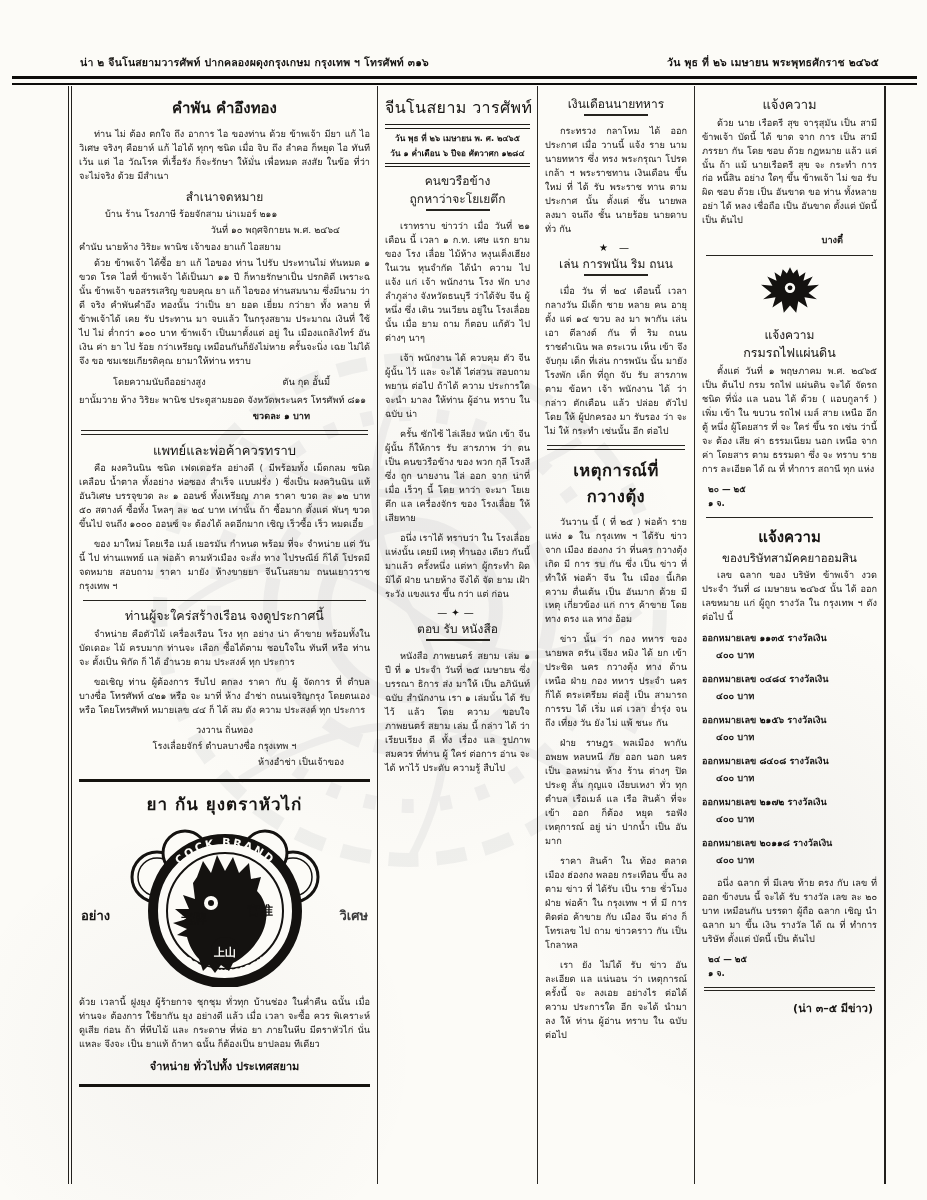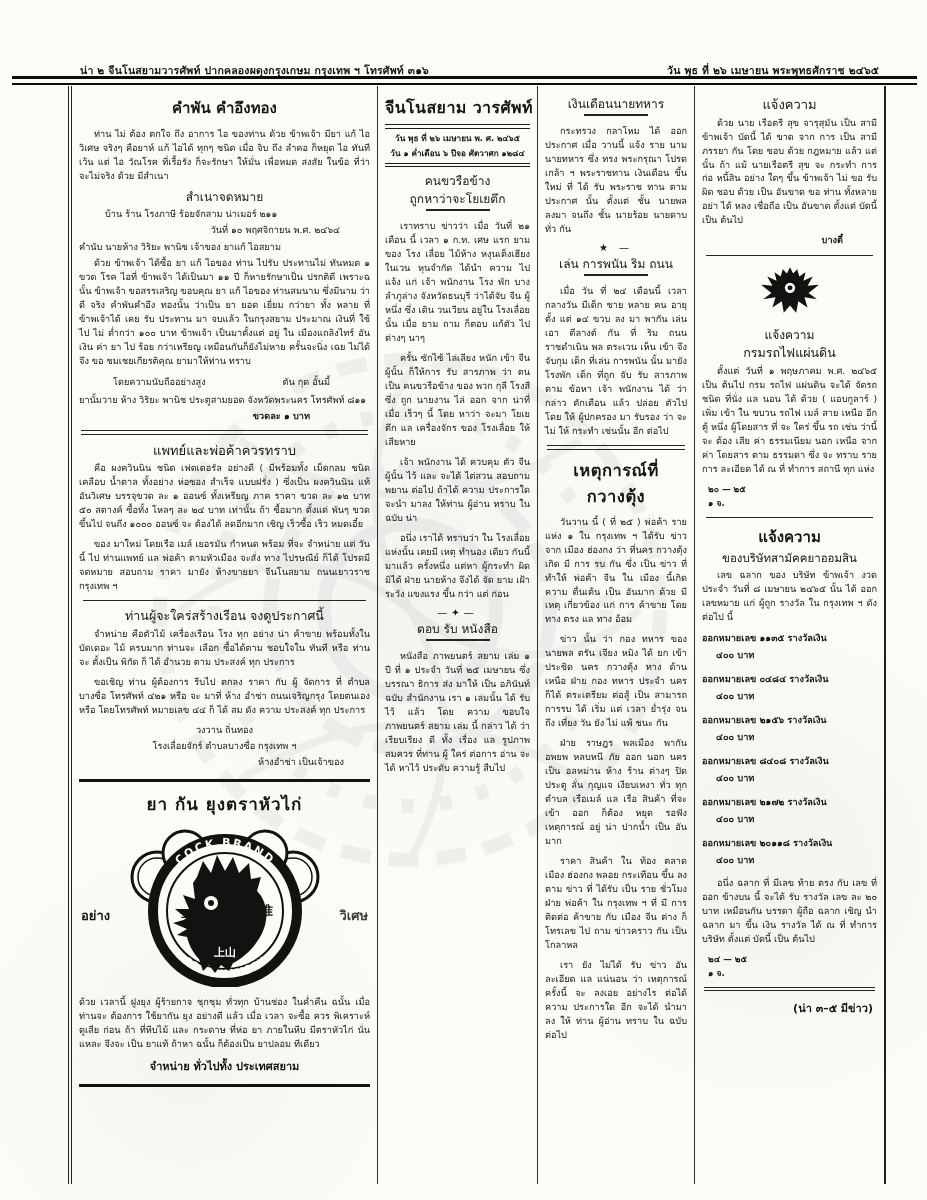--- a/index.html
+++ b/index.html
@@ -4,21 +4,21 @@
 <style>
   html,body{margin:0;padding:0;background:#e9e8e4;}
   .page{position:relative;width:927px;height:1200px;margin:0 auto;background:#fcfbf7;
     font-family:"DejaVu Sans","Liberation Sans",sans-serif;color:#171513;overflow:hidden;
     background-image:
       radial-gradient(circle at 45% 50%, rgba(70,70,80,0.045), transparent 36%),
       radial-gradient(circle at 83% 72%, rgba(80,80,90,0.05), transparent 22%),
       radial-gradient(circle at 20% 88%, rgba(80,80,90,0.04), transparent 18%);}
   .watermark{position:absolute;left:140px;top:320px;width:540px;height:580px;opacity:0.06;pointer-events:none;}
   
-  .topline{position:absolute;top:62px;left:80px;right:48px;display:flex;justify-content:space-between;
+  .topline{position:absolute;top:54px;left:80px;right:48px;display:flex;justify-content:space-between;
     font-size:10.5px;font-weight:bold;letter-spacing:.2px;white-space:nowrap;}
   .toprule{position:absolute;top:76px;left:12px;right:10px;height:4px;
     border-top:3px solid #0e0d0b;border-bottom:2px solid #0e0d0b;}
   
   .frame{position:absolute;top:86px;left:68px;width:818px;bottom:16px;
     border-left:4px double #22201d;border-right:2px solid #22201d;display:flex;box-sizing:border-box;}
   .col{box-sizing:border-box;padding:8px 7px 6px;overflow:hidden;}
   .col-1{width:306px;border-right:1px solid #2c2a26;}
   .col-2{width:160px;border-right:1px solid #2c2a26;}
   .col-3{width:157px;border-right:1px solid #2c2a26;}
@@ -32,21 +32,21 @@
   .line{font-size:9.2px;line-height:1.55;margin:0 0 2px;}
   .center{text-align:center;} .right{text-align:right;}
   .sig-row{display:flex;justify-content:space-between;font-size:9.2px;margin:1px 0 4px;}
   .rule-thin{border-top:1px solid #26241f;margin:7px 4px;}
   .rule-double{border-top:1px solid #26241f;border-bottom:1px solid #26241f;height:2.5px;margin:7px 2px;}
   .rule-thick{border-top:3px solid #15130f;margin:9px 0 7px;}
   .short-rule{width:64px;border-top:2px solid #26241f;margin:2px auto 8px;}
   .mini-divider{text-align:center;font-size:10px;letter-spacing:4px;margin:3px 0;}
   
   .masthead{text-align:center;margin-bottom:6px;}
-  .mast-title{font-size:16px;font-weight:bold;letter-spacing:.4px;margin:1px 0 4px;white-space:nowrap;}
+  .mast-title{font-size:16px;font-weight:normal;letter-spacing:.4px;margin:1px 0 4px;white-space:nowrap;}
   .mast-rule{border-top:1.5px solid #1c1a16;border-bottom:1.5px solid #1c1a16;height:2.5px;margin:3px 0;}
   .mast-date{font-size:8.2px;font-weight:bold;margin:2px 0;white-space:nowrap;}
   
   .mosq-title{font-size:17px;font-weight:bold;text-align:center;margin:8px 0 2px;letter-spacing:1px;}
   .logo-wrap{position:relative;text-align:center;margin:2px 0 4px;}
   .side-word{position:absolute;top:86px;font-size:13px;font-weight:bold;}
   .side-word.l{left:2px;} .side-word.r{right:2px;color:#3a3a3a;}
   .tagline{font-size:11px;font-weight:bold;text-align:center;margin:2px 0 6px;}
   
   .lot-item{margin:0 0 9px;font-weight:bold;}
@@ -177,22 +177,22 @@
         <div class="mast-date">วัน พุธ ที่ ๒๖ เมษายน พ. ศ. ๒๔๖๕</div>
         <div class="mast-date">วัน ๑ ค่ำเดือน ๖ ปีจอ ศัตวาศก ๑๒๘๔</div>
         <div class="mast-rule"></div>
       </div>
 
       <div>
         <div class="h-md">คนขวรือข้าง</div>
         <div class="h-md">ถูกหาว่าจะโยเยตึก</div>
         <div class="short-rule"></div>
         <p class="body">เราทราบ ข่าวว่า เมื่อ วันที่ ๒๑ เดือน นี้ เวลา ๑ ก.ท. เศษ   แรก ยาม ของ โรง เลื่อย ไม้ห้าง หงุนเต็งเฮียง ในเวน หุนจำกัด   ได้นำ ความ ไป แจ้ง แก่ เจ้า พนักงาน โรง พัก บาง ลำภูล่าง   จังหวัดธนบุรี   ว่าได้จับ จีน ผู้หนึ่ง ซึ่ง เดิน วนเวียน อยู่ใน โรงเลื่อย นั้น   เมื่อ ยาม ถาม ก็ตอบ แก้ตัว ไป ต่างๆ นาๆ</p>
+        <p class="body">เจ้า พนักงาน ได้ ควบคุม ตัว จีน ผู้นั้น ไว้   และ จะได้ ไต่สวน สอบถาม พยาน ต่อไป   ถ้าได้ ความ ประการใด จะนำ มาลง ให้ท่าน ผู้อ่าน ทราบ ใน ฉบับ น่า</p>
         <p class="body">ครั้น ซักไซ้ ไล่เลียง หนัก เข้า   จีน ผู้นั้น ก็ให้การ รับ สารภาพ ว่า ตน เป็น คนขวรือข้าง ของ พวก กุลี โรงสี   ซึ่ง ถูก นายงาน ไล่ ออก จาก น่าที่ เมื่อ เร็วๆ นี้   โดย หาว่า จะมา โยเย ตึก แล เครื่องจักร ของ โรงเลื่อย ให้ เสียหาย</p>
-        <p class="body">เจ้า พนักงาน ได้ ควบคุม ตัว จีน ผู้นั้น ไว้   และ จะได้ ไต่สวน สอบถาม พยาน ต่อไป   ถ้าได้ ความ ประการใด จะนำ มาลง ให้ท่าน ผู้อ่าน ทราบ ใน ฉบับ น่า</p>
         <p class="body">อนึ่ง เราได้ ทราบว่า ใน โรงเลื่อย แห่งนั้น เคยมี เหตุ ทำนอง เดียว กันนี้ มาแล้ว ครั้งหนึ่ง   แต่หา ผู้กระทำ ผิด มิได้   ฝ่าย นายห้าง จึงได้ จัด ยาม เฝ้า ระวัง แขงแรง ขึ้น กว่า แต่ ก่อน</p>
       </div>
 
       <div class="mini-divider">—✦—</div>
 
       <div>
         <div class="h-md">ตอบ รับ หนังสือ</div>
         <div class="short-rule"></div>
         <p class="body">หนังสือ ภาพยนตร์ สยาม   เล่ม ๑ ปี ที่ ๑ ประจำ วันที่ ๒๕ เมษายน   ซึ่ง บรรณา ธิการ ส่ง มาให้ เป็น อภินันท์ ฉบับ สำนักงาน เรา ๑ เล่มนั้น   ได้ รับไว้ แล้ว   โดย ความ ขอบใจ   ภาพยนตร์ สยาม เล่ม นี้ กล่าว ได้ ว่า เรียบเรียง ดี ทั้ง เรื่อง แล รูปภาพ   สมควร ที่ท่าน ผู้ ใคร่ ต่อการ อ่าน จะได้ หาไว้ ประดับ ความรู้ สืบไป</p>
       </div>

